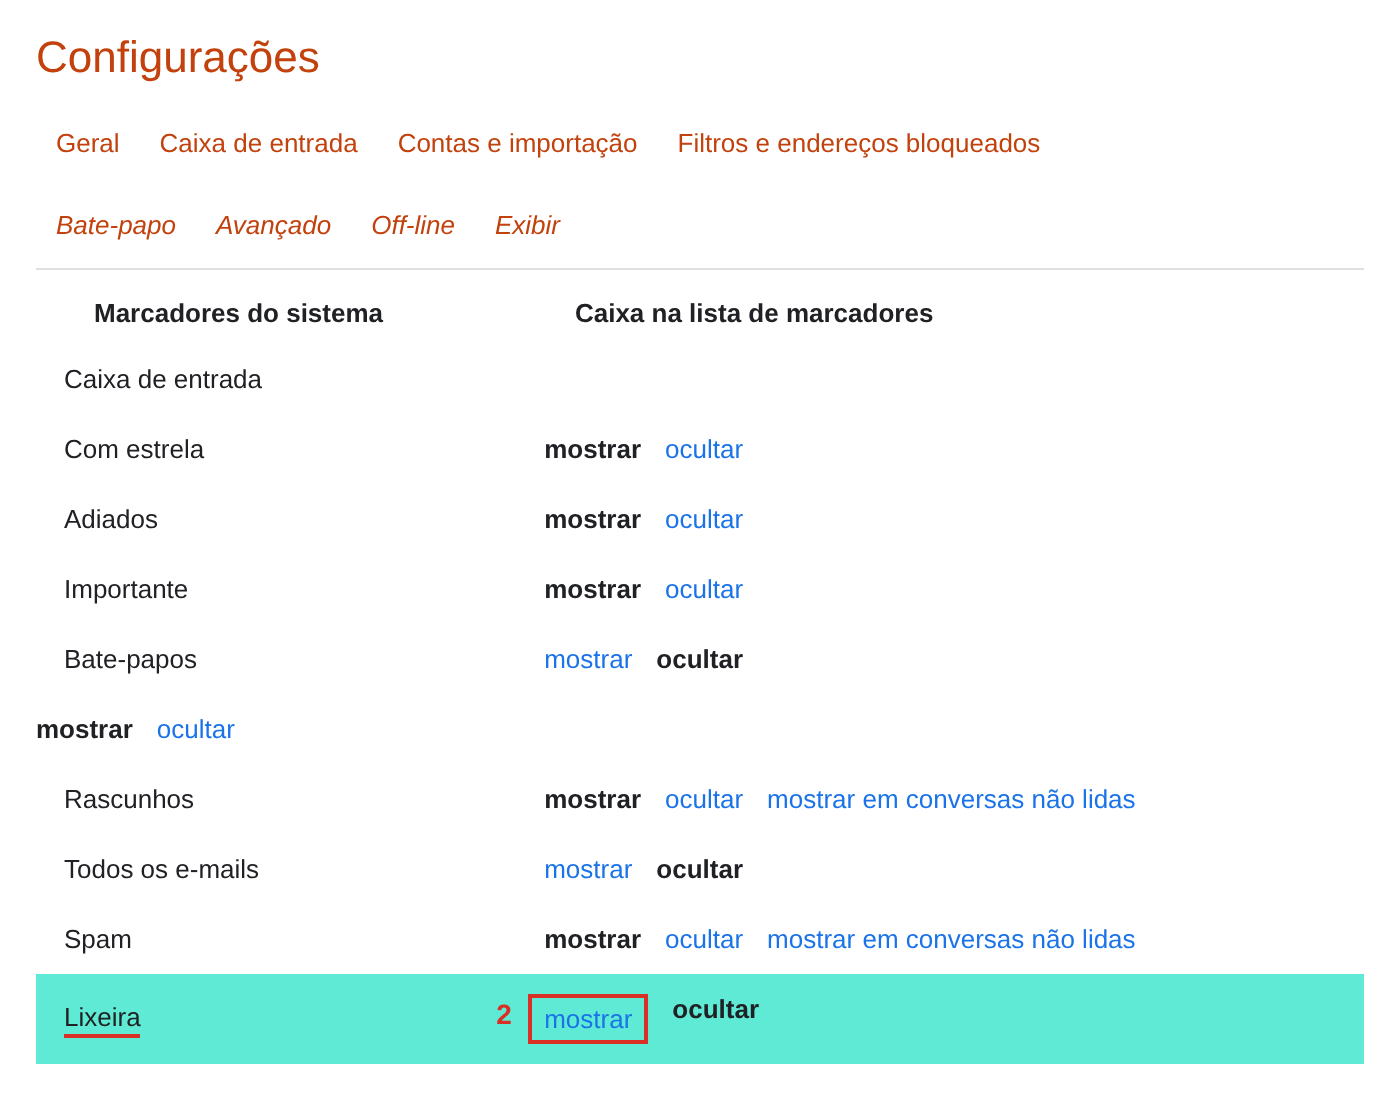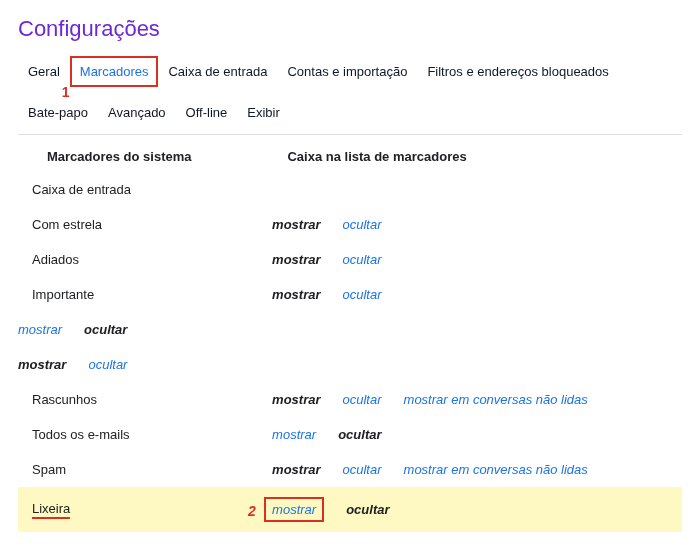--- a/index.html
+++ b/index.html
@@ -9,36 +9,36 @@
     font-size: 13px;
     color: #202124;
     background: #fff;
     width: 700px;
   }
   .container { padding: 12px 18px 0 18px; }
   h1 {
     font-size: 22px;
     font-weight: 400;
     margin: 4px 0 14px 0;
-    color: #6d28d9;
+    color: #c2410c;
   }
   .tabs {
     display: flex;
     flex-wrap: wrap;
     gap: 0;
     border-top: none;
   }
   .tab {
     padding: 8px 10px;
     color: #1a73e8;
     cursor: pointer;
     font-size: 13px;
     position: relative;
   }
-  .tab.inactive { color: #0f172a; }
+  .tab.inactive { color: #c2410c; }
   .tab.active {
     color: #1a73e8;
     border: 2px solid #d93025;
     padding: 6px 8px;
   }
   .annot1 {
     position: absolute;
     bottom: -15px;
     left: -10px;
     color: #d93025;
@@ -63,28 +63,26 @@
     padding: 10px 0 10px 0;
   }
   .row .label {
     width: 260px;
     padding-left: 14px;
     color: #202124;
   }
   .row .actions {
     width: 420px;
     display: flex;
-    gap: 22px;
-    align-items: center;
-    font-style: italic;
+    gap: 12px;
   }
   .link { color: #1a73e8; cursor: pointer; }
   .boldtxt { color: #202124; font-weight: bold; }
   .row.selected {
-    background: #fef9c3;
+    background: #5eead4;
   }
   .underline-red {
     border-bottom: 2px solid #d93025;
     padding-bottom: 1px;
     display: inline-block;
   }
   .boxed-red {
     border: 2px solid #d93025;
     padding: 3px 6px;
     margin-left: -8px;
@@ -99,29 +97,25 @@
   }
 </style>
 </head>
 <body>
 
 <div class="container">
   <h1>Configurações</h1>
 
   <div class="tabs">
     <div class="tab inactive">Geral</div>
-    <div class="tab active">
-      <span>Marcadores</span>
-      <span class="annot1">1</span>
-    </div>
     <div class="tab inactive">Caixa de entrada</div>
     <div class="tab inactive">Contas e importação</div>
     <div class="tab inactive">Filtros e endereços bloqueados</div>
   </div>
-  <div class="tabs" style="margin-top:10px;">
+  <div class="tabs" style="margin-top:10px;font-style:italic;">
     <div class="tab inactive">Bate-papo</div>
     <div class="tab inactive">Avançado</div>
     <div class="tab inactive">Off-line</div>
     <div class="tab inactive">Exibir</div>
   </div>
 
   <div class="content">
     <div class="headers">
       <div class="col-label">Marcadores do sistema</div>
       <div class="col-show">Caixa na lista de marcadores</div>
@@ -150,20 +144,21 @@
 
     <div class="row">
       <div class="label">Importante</div>
       <div class="actions">
         <span class="boldtxt">mostrar</span>
         <span class="link">ocultar</span>
       </div>
     </div>
 
     <div class="row">
+      <div class="label">Bate-papos</div>
       <div class="actions">
         <span class="link">mostrar</span>
         <span class="boldtxt">ocultar</span>
       </div>
     </div>
 
     <div class="row">
       <div class="actions">
         <span class="boldtxt">mostrar</span>
         <span class="link">ocultar</span>

